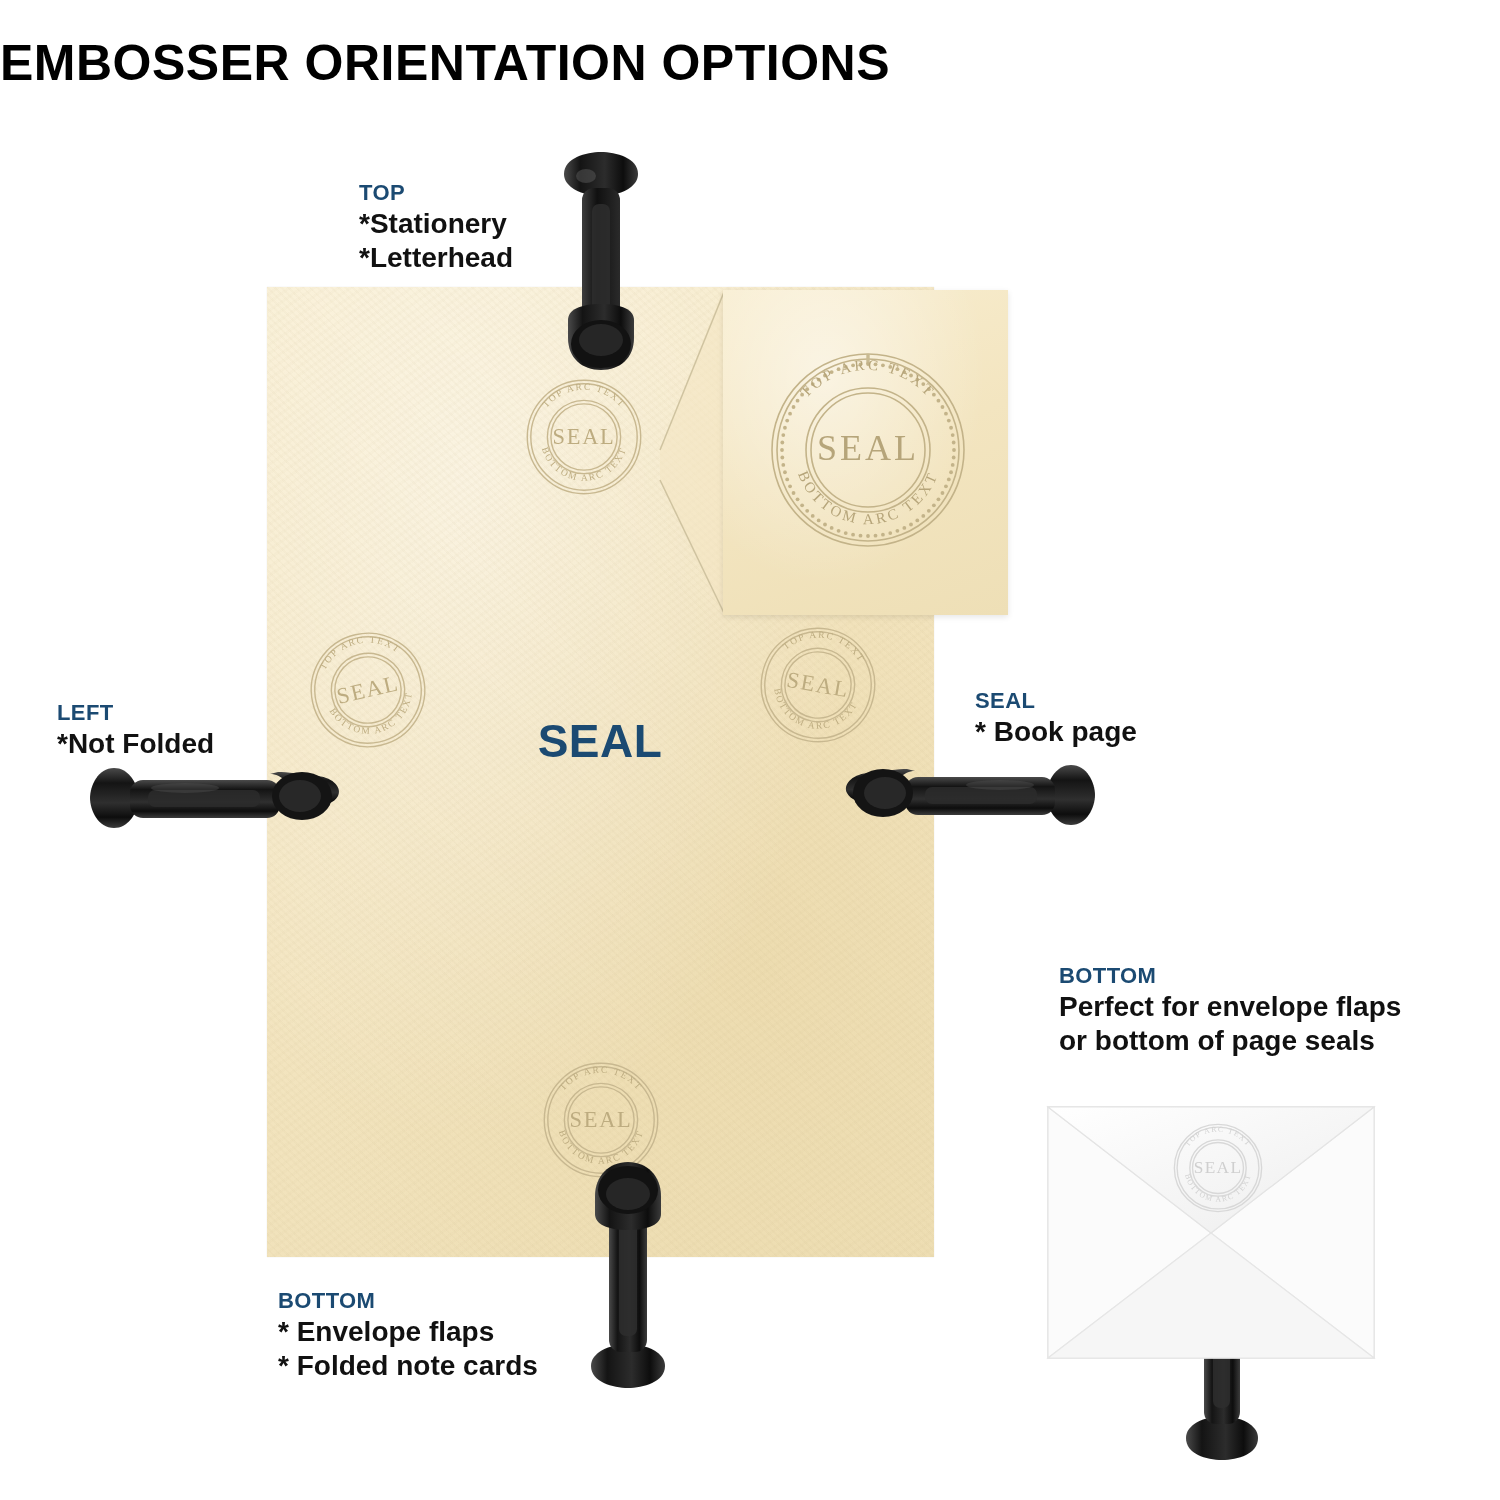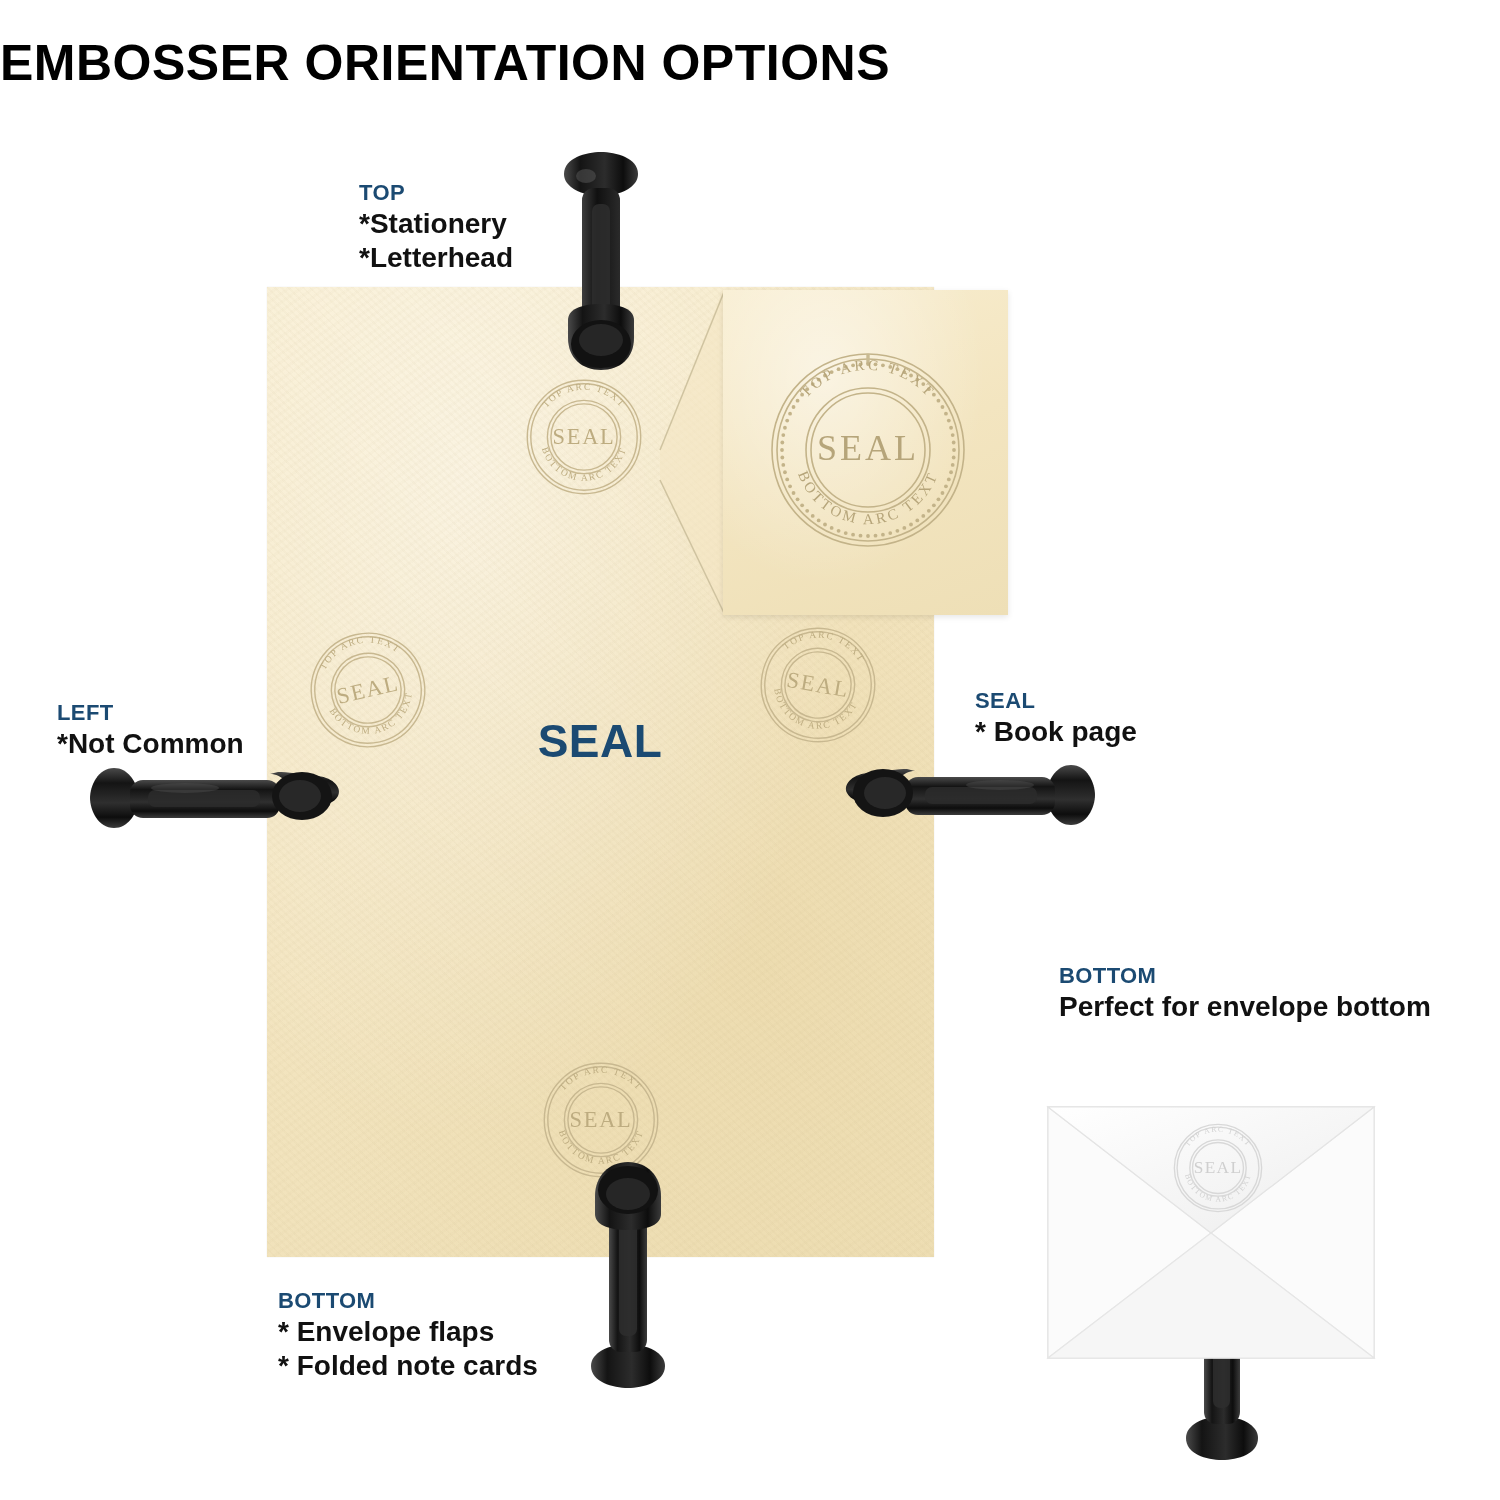--- a/index.html
+++ b/index.html
@@ -509,32 +509,33 @@
   </div>
 
   <div class="lbl" style="left:359px; top:180px; width:250px;">
     <div class="head">TOP</div>
     <div class="sub">*Stationery</div>
     <div class="sub">*Letterhead</div>
   </div>
 
   <div class="lbl" style="left:57px; top:700px; width:230px;">
     <div class="head">LEFT</div>
-    <div class="sub">*Not Common</div>
+    <div class="sub">*Not Folded</div>
   </div>
 
   <div class="lbl" style="left:975px; top:688px; width:260px;">
     <div class="head">SEAL</div>
     <div class="sub">* Book page</div>
   </div>
 
   <div class="lbl" style="left:278px; top:1288px; width:300px;">
     <div class="head">BOTTOM</div>
     <div class="sub">* Envelope flaps</div>
     <div class="sub">* Folded note cards</div>
   </div>
 
   <div class="lbl" style="left:1059px; top:963px; width:380px;">
     <div class="head">BOTTOM</div>
-    <div class="sub">Perfect for envelope bottom</div>
+    <div class="sub">Perfect for envelope flaps</div>
+    <div class="sub">or bottom of page seals</div>
   </div>
 
 </div>
 
 </body></html>

